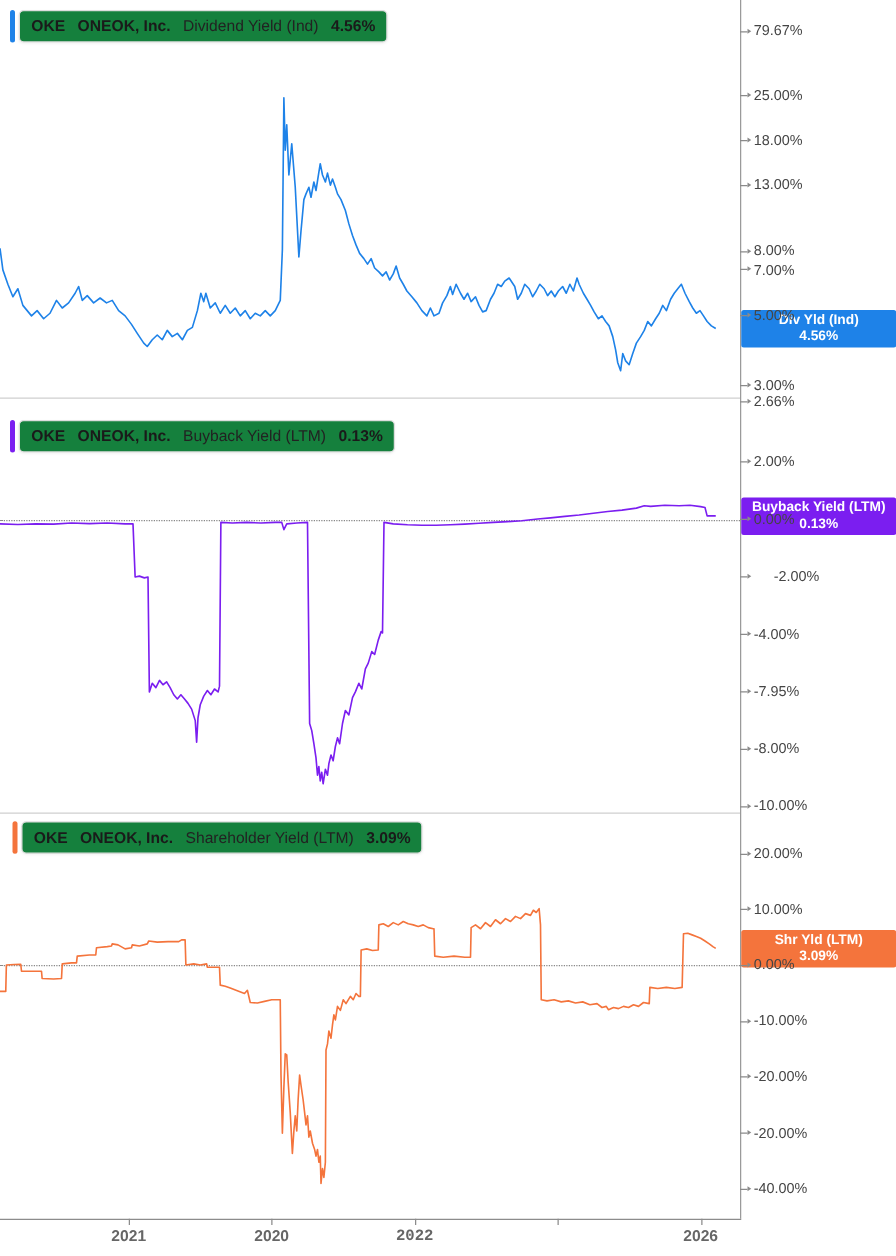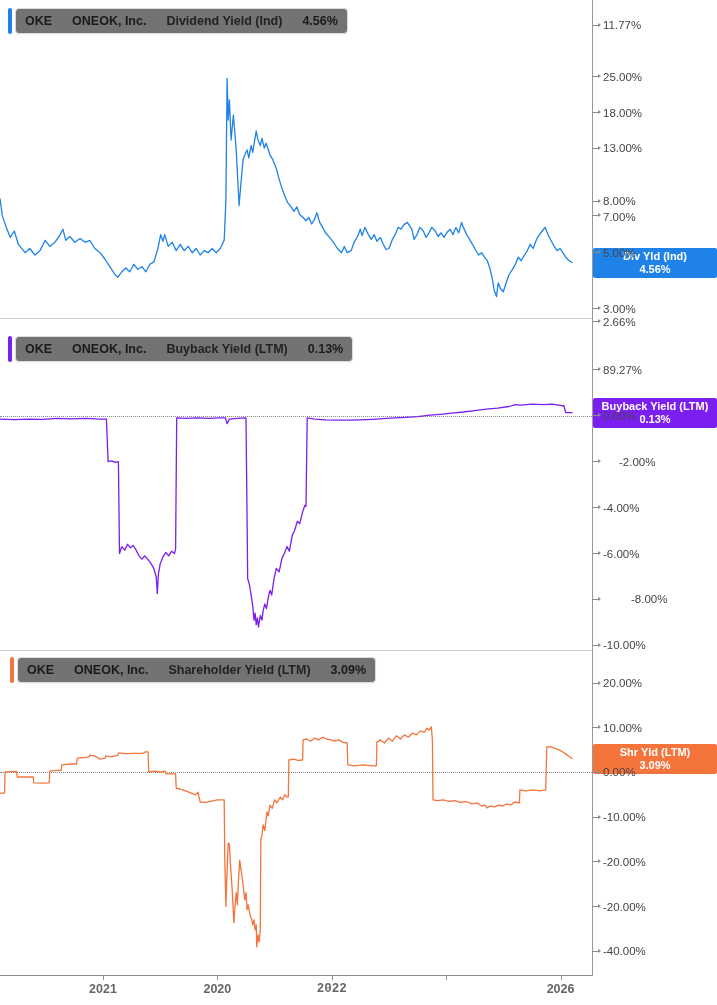--- a/index.html
+++ b/index.html
@@ -15,25 +15,25 @@
       border-left:3px solid #8a8a8a;border-top:2px solid transparent;border-bottom:2px solid transparent;}
   .tick-label{position:absolute;left:603px;height:14px;line-height:14px;font-size:11.5px;
       color:#454545;white-space:nowrap;z-index:6;}
   .badge{position:absolute;left:593px;width:124px;height:30px;box-sizing:border-box;padding:2px 0;
       border-radius:2px;color:#fff;font-weight:700;font-size:11px;line-height:13px;text-align:center;z-index:5;}
   .xtick{position:absolute;top:975px;width:1px;height:5px;background:#8c8c8c;z-index:3;}
   .xlabel{position:absolute;top:982px;width:48px;margin-left:-24px;text-align:center;
       font-size:12.5px;font-weight:700;color:#666;z-index:3;}
   .legend{position:absolute;display:flex;align-items:stretch;gap:3px;z-index:7;}
   .legend-bar{width:4px;border-radius:2px;}
-  .legend-box{background:#737373;border:1px solid #ddd;border-radius:4px;padding:5px 9px;
-      display:flex;gap:20px;align-items:baseline;font-size:12.5px;color:#1a1a1a;white-space:nowrap;
+  .legend-box{background:#15803d;border:1px solid #ddd;border-radius:4px;padding:5px 9px;
+      display:flex;gap:10px;align-items:baseline;font-size:12.5px;color:#1a1a1a;white-space:nowrap;
       box-shadow:0 1px 2px rgba(0,0,0,.05);}
   .lt,.lc,.lv{font-weight:700;}
-  .ls{font-weight:700;color:#222;}
+  .ls{font-weight:400;color:#222;}
 </style>
 </head>
 <body>
 
 <div class="stage" id="stage">
 
   <div class="sep" style="top:318px"></div>
   <div class="sep" style="top:650px"></div>
   <div class="vaxis"></div>
   <div class="haxis"></div>
@@ -76,21 +76,21 @@
   </div>
   <div class="badge" id="badge-2" style="top: 743.676px; background: rgb(244, 116, 60);">
     <div>Shr Yld (LTM)</div>
     <div>3.09%</div>
   </div>
 
 <svg width="592" height="318" class="chart-svg" style="top: 0px;">
       <polyline points="0.0,198.6 2.3,215.9 6.3,227.4 10.3,237.4 14.3,231.0 18.3,244.3 25.2,252.7 29.7,248.5 34.9,255.0 40.0,250.6 45.2,240.3 49.8,246.4 54.9,242.3 60.1,234.6 62.9,229.2 65.8,240.3 69.8,236.5 74.9,242.3 80.1,238.4 85.2,242.3 89.8,240.3 94.9,248.5 100.1,252.7 105.2,259.5 109.8,266.7 115.0,274.5 117.8,277.2 121.8,271.8 125.8,268.0 129.8,271.8 133.8,264.3 137.8,269.3 141.9,266.7 145.9,271.8 149.9,264.3 153.9,261.9 157.9,248.5 160.7,234.6 163.0,241.3 164.7,234.6 168.2,246.4 172.2,242.3 176.2,250.6 180.2,244.3 184.2,250.6 188.2,246.4 192.2,252.7 196.2,248.5 200.2,255.0 204.2,250.6 208.2,252.7 212.2,248.5 216.2,252.7 220.2,248.5 224.2,240.3 225.9,199.9 227.1,78.3 228.2,120.1 229.4,99.9 231.1,140.0 233.4,115.0 236.2,149.8 239.1,205.5 240.8,184.8 243.1,159.7 244.8,155.1 247.1,149.8 248.8,157.8 251.1,145.6 252.8,152.4 255.1,137.7 256.2,131.0 258.0,140.0 260.3,145.6 262.0,138.5 264.3,148.1 266.0,143.2 268.3,149.8 270.0,155.1 272.8,159.7 276.3,168.4 279.1,179.1 282.0,188.4 284.8,195.9 287.7,202.7 291.1,206.9 294.0,211.3 296.9,206.9 299.7,214.4 303.1,217.5 306.0,220.7 308.9,217.5 311.7,224.0 314.6,219.1 316.9,212.8 319.7,222.4 322.6,227.4 325.5,232.8 329.5,237.4 333.5,242.3 337.5,248.5 341.5,252.7 344.3,246.4 347.2,252.7 351.2,250.6 354.1,242.3 357.5,236.5 360.3,229.2 362.1,235.6 364.9,227.4 368.4,234.6 371.2,239.4 374.1,234.6 376.9,241.3 380.4,237.4 383.2,244.3 386.1,249.5 388.9,248.5 392.4,239.4 395.2,234.6 398.1,227.4 401.0,229.2 403.8,224.9 407.3,222.4 411.8,229.2 414.1,239.4 417.0,234.6 419.8,227.4 423.3,231.0 426.1,237.4 429.0,232.8 431.8,227.4 435.3,231.0 438.1,236.5 441.0,232.8 443.9,237.4 446.7,232.8 450.1,229.2 453.0,234.6 455.9,227.4 458.7,232.8 461.6,222.4 463.3,227.4 466.7,234.6 469.6,239.4 472.5,244.3 475.3,249.5 478.7,255.0 481.6,252.7 484.5,257.2 487.3,260.7 490.2,269.3 492.5,279.9 494.2,290.2 496.5,296.6 498.2,282.8 500.5,288.7 503.3,291.8 506.2,282.8 509.1,274.5 512.5,269.3 515.4,264.3 518.2,257.2 521.1,260.7 524.5,255.0 527.4,250.6 530.2,244.3 533.1,248.5 536.5,239.4 539.4,234.6 542.2,231.0 545.1,227.4 548.0,234.6 551.4,241.3 554.2,246.4 557.1,250.6 560.0,248.5 562.8,252.7 565.7,257.2 569.1,260.7 572.6,262.8" fill="none" stroke="#1e82e8" stroke-width="1.3" stroke-linejoin="round"></polyline>
     </svg>
     <div class="tick-mark" style="top: 24.5851px;"></div>
-    <div class="tick-label" style="top: 18.0851px;">11.77%</div>
+    <div class="tick-label" style="top: 18.0851px;">79.67%</div>
     <div class="tick-mark" style="top: 76.0421px;"></div>
     <div class="tick-label" style="top: 69.5421px;">25.00%</div>
     <div class="tick-mark" style="top: 112.007px;"></div>
     <div class="tick-label" style="top: 105.507px;">18.00%</div>
     <div class="tick-mark" style="top: 147.635px;"></div>
     <div class="tick-label" style="top: 141.135px;">13.00%</div>
     <div class="tick-mark" style="top: 200.79px;"></div>
     <div class="tick-label" style="top: 194.29px;">8.00%</div>
     <div class="tick-mark" style="top: 215.409px;"></div>
     <div class="tick-label" style="top: 210px;">7.00%</div>
@@ -98,31 +98,31 @@
     <div class="tick-label" style="top: 245.746px;">5.00%</div>
     <div class="tick-mark" style="top: 308.173px;"></div>
     <div class="tick-label" style="top: 301.673px;">3.00%</div>
     <div class="tick-mark" style="top: 321.342px;"></div>
     <div class="tick-label" style="top: 314.842px;">2.66%</div>
     <div class="zeroline" style="top: 415.647px;"></div>
     <svg width="592" height="332" class="chart-svg" style="top: 318px;">
       <polyline points="0.0,101.1 14.3,101.6 28.6,101.1 42.9,101.3 57.2,100.4 71.5,100.9 85.8,100.4 100.1,101.1 106.4,101.1 108.1,143.6 111.5,142.9 115.5,144.3 118.4,143.6 119.5,235.5 121.8,228.6 124.7,232.1 127.6,226.3 130.4,229.8 133.3,227.5 136.1,232.1 139.0,237.8 141.9,241.2 144.7,237.8 147.6,241.2 150.4,244.7 153.3,249.3 156.2,258.5 157.3,275.7 158.4,256.2 160.2,245.8 163.0,238.9 165.9,234.4 168.7,237.8 171.6,233.2 174.5,235.5 175.6,230.9 176.7,99.9 185.9,100.4 197.3,99.9 208.8,100.4 220.2,99.9 225.4,99.9 227.1,105.7 229.4,101.1 237.4,100.4 246.0,99.9 247.7,260.8 249.4,266.5 251.1,276.9 252.8,288.3 254.0,302.1 255.1,295.2 256.2,306.7 257.4,299.8 258.5,309.0 260.3,297.5 262.0,302.1 263.1,292.9 264.8,286.0 266.5,290.6 268.3,279.2 270.0,272.3 271.7,276.9 274.0,260.8 276.3,250.4 279.1,253.9 282.0,240.1 284.3,235.5 287.1,228.6 289.4,233.2 292.3,217.1 294.6,212.5 297.4,203.3 299.7,205.6 302.6,194.1 304.9,187.3 306.0,188.4 307.2,99.9 314.6,101.1 326.0,101.8 337.5,102.2 348.9,102.2 360.3,101.8 371.8,101.3 383.2,100.6 394.7,99.9 406.1,99.3 417.5,98.6 430.1,97.2 440.4,96.3 451.9,95.1 463.3,94.0 474.7,92.6 486.2,91.2 497.6,90.1 509.1,88.5 515.4,86.6 520.5,87.1 531.9,86.2 543.4,86.6 552.0,86.2 560.5,87.3 564.0,88.0 565.7,94.7 572.6,94.7" fill="none" stroke="#7b1ef0" stroke-width="1.3" stroke-linejoin="round"></polyline>
     </svg>
     <div class="tick-mark" style="top: 369.196px;"></div>
-    <div class="tick-label" style="top: 362.696px;">89.27%</div>
+    <div class="tick-label" style="top: 362.696px;">2.00%</div>
     <div class="tick-mark" style="top: 415.147px;"></div>
     <div class="tick-label" style="top: 408.647px;">0.00%</div>
     <div class="tick-mark" style="top: 461.099px;"></div>
     <div class="tick-label" style="top: 454.599px; margin-left: 16px;">-2.00%</div>
     <div class="tick-mark" style="top: 507.05px;"></div>
     <div class="tick-label" style="top: 500.55px;">-4.00%</div>
     <div class="tick-mark" style="top: 553.002px;"></div>
-    <div class="tick-label" style="top: 546.502px;">-6.00%</div>
+    <div class="tick-label" style="top: 546.502px;">-7.95%</div>
     <div class="tick-mark" style="top: 598.953px;"></div>
-    <div class="tick-label" style="top: 592.453px; margin-left: 28px;">-8.00%</div>
+    <div class="tick-label" style="top: 592.453px;">-8.00%</div>
     <div class="tick-mark" style="top: 644.905px;"></div>
     <div class="tick-label" style="top: 638.405px;">-10.00%</div>
     <div class="zeroline" style="top: 772.49px;"></div>
     <svg width="592" height="325" class="chart-svg" style="top: 650px;">
       <polyline points="0.0,143.1 4.6,143.1 5.1,122.0 11.4,121.6 16.6,121.4 17.2,127.0 25.7,127.0 33.2,127.0 33.7,132.8 42.9,133.2 49.2,132.8 49.8,121.1 57.2,120.3 61.2,120.3 61.8,114.9 71.5,114.0 76.6,114.0 77.2,108.2 85.8,107.3 89.2,106.8 89.8,105.1 94.4,105.9 100.1,109.1 105.2,108.2 105.8,105.9 111.5,106.8 117.8,105.1 119.0,102.8 125.8,103.7 134.4,103.3 143.0,103.3 145.3,101.9 148.1,101.9 148.7,122.0 155.0,121.1 160.2,122.0 165.3,121.1 165.9,123.8 171.6,123.8 175.6,123.8 176.2,138.1 180.2,139.0 184.2,140.4 188.8,142.2 195.6,144.8 197.9,142.2 200.2,152.0 205.9,152.4 211.6,151.1 217.4,149.8 223.1,149.8 224.2,149.8 224.8,210.1 225.9,256.6 227.1,219.9 228.2,193.1 229.4,194.0 230.5,215.0 232.2,240.1 233.9,272.7 235.1,254.8 236.2,242.7 237.4,254.8 238.5,229.8 239.7,210.1 240.8,218.2 242.5,229.8 243.7,240.1 244.8,249.9 246.0,242.7 247.1,259.7 248.2,254.8 250.0,264.6 251.7,269.6 252.8,274.9 254.0,269.6 255.1,279.8 256.2,274.9 256.8,296.8 258.0,284.8 259.1,291.9 260.3,279.8 260.8,190.0 262.0,185.1 263.1,174.8 264.8,180.6 266.0,169.9 267.1,161.8 268.3,165.9 270.0,155.1 272.3,158.3 274.6,149.8 276.8,152.9 280.3,147.1 282.6,149.8 284.8,144.8 287.1,147.1 288.3,147.1 288.9,110.0 293.4,109.1 298.0,110.4 302.6,110.0 303.1,89.9 306.6,89.0 310.6,91.2 314.6,88.1 318.6,89.9 322.6,87.2 326.6,89.0 330.6,89.9 334.6,91.2 338.6,89.9 342.6,92.1 346.6,93.0 347.2,93.0 347.8,114.9 354.6,115.8 363.2,114.9 371.8,115.8 376.4,115.8 376.9,92.1 380.4,89.9 384.4,93.0 388.4,88.1 392.4,91.2 396.4,85.8 400.4,89.0 404.4,84.9 408.4,87.2 412.4,83.1 416.4,84.9 420.4,80.9 424.4,82.3 426.7,78.2 429.0,80.0 431.3,76.9 432.4,89.9 433.0,149.8 437.6,150.7 443.3,149.8 449.0,151.5 454.7,150.7 460.4,152.4 466.2,151.5 471.9,153.8 477.6,152.9 481.6,156.0 485.0,155.1 486.8,157.8 490.8,156.0 494.8,156.9 498.8,155.1 502.8,156.0 506.8,153.8 510.8,155.1 514.8,152.0 519.4,152.9 519.9,139.9 526.2,140.8 533.1,139.9 539.9,140.8 545.7,139.9 546.8,97.0 550.2,96.6 553.7,97.9 557.1,99.2 560.5,100.6 564.0,102.8 567.4,105.1 570.3,107.3 572.6,108.7" fill="none" stroke="#f4743c" stroke-width="1.3" stroke-linejoin="round"></polyline>
     </svg>
     <div class="tick-mark" style="top: 682.581px;"></div>
     <div class="tick-label" style="top: 676.081px;">20.00%</div>
     <div class="tick-mark" style="top: 727.285px;"></div>
     <div class="tick-label" style="top: 720.785px;">10.00%</div>

